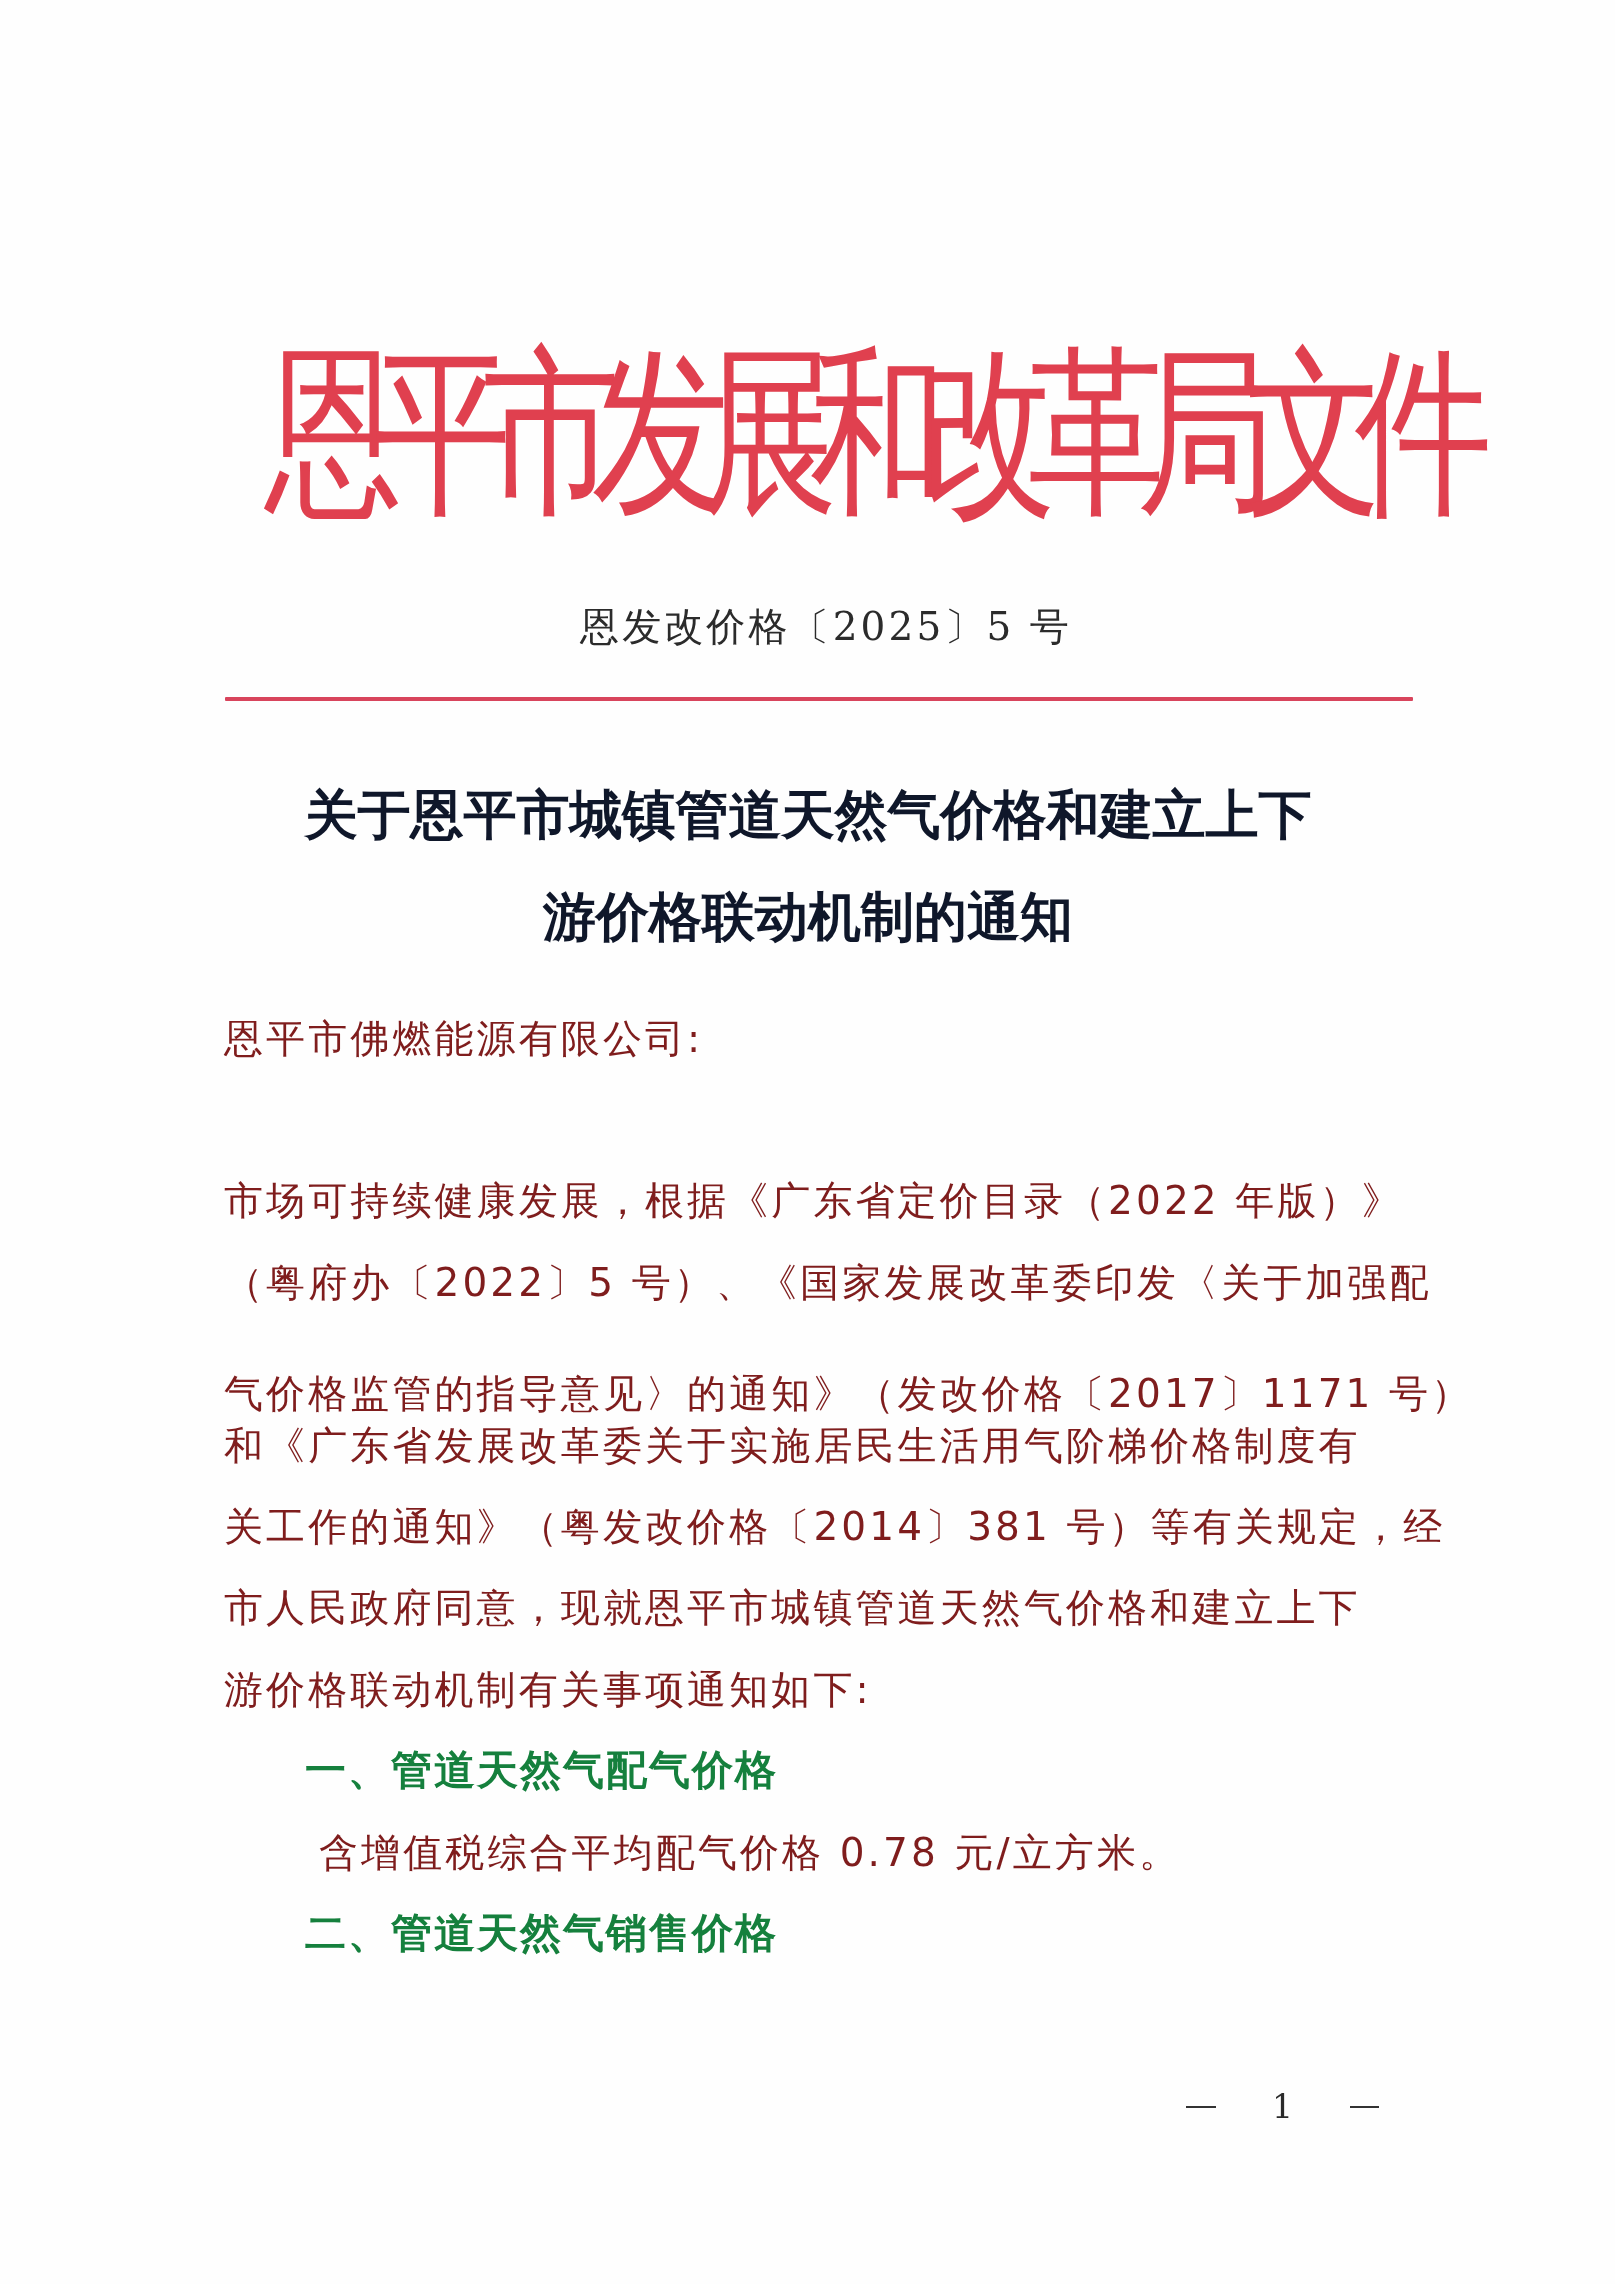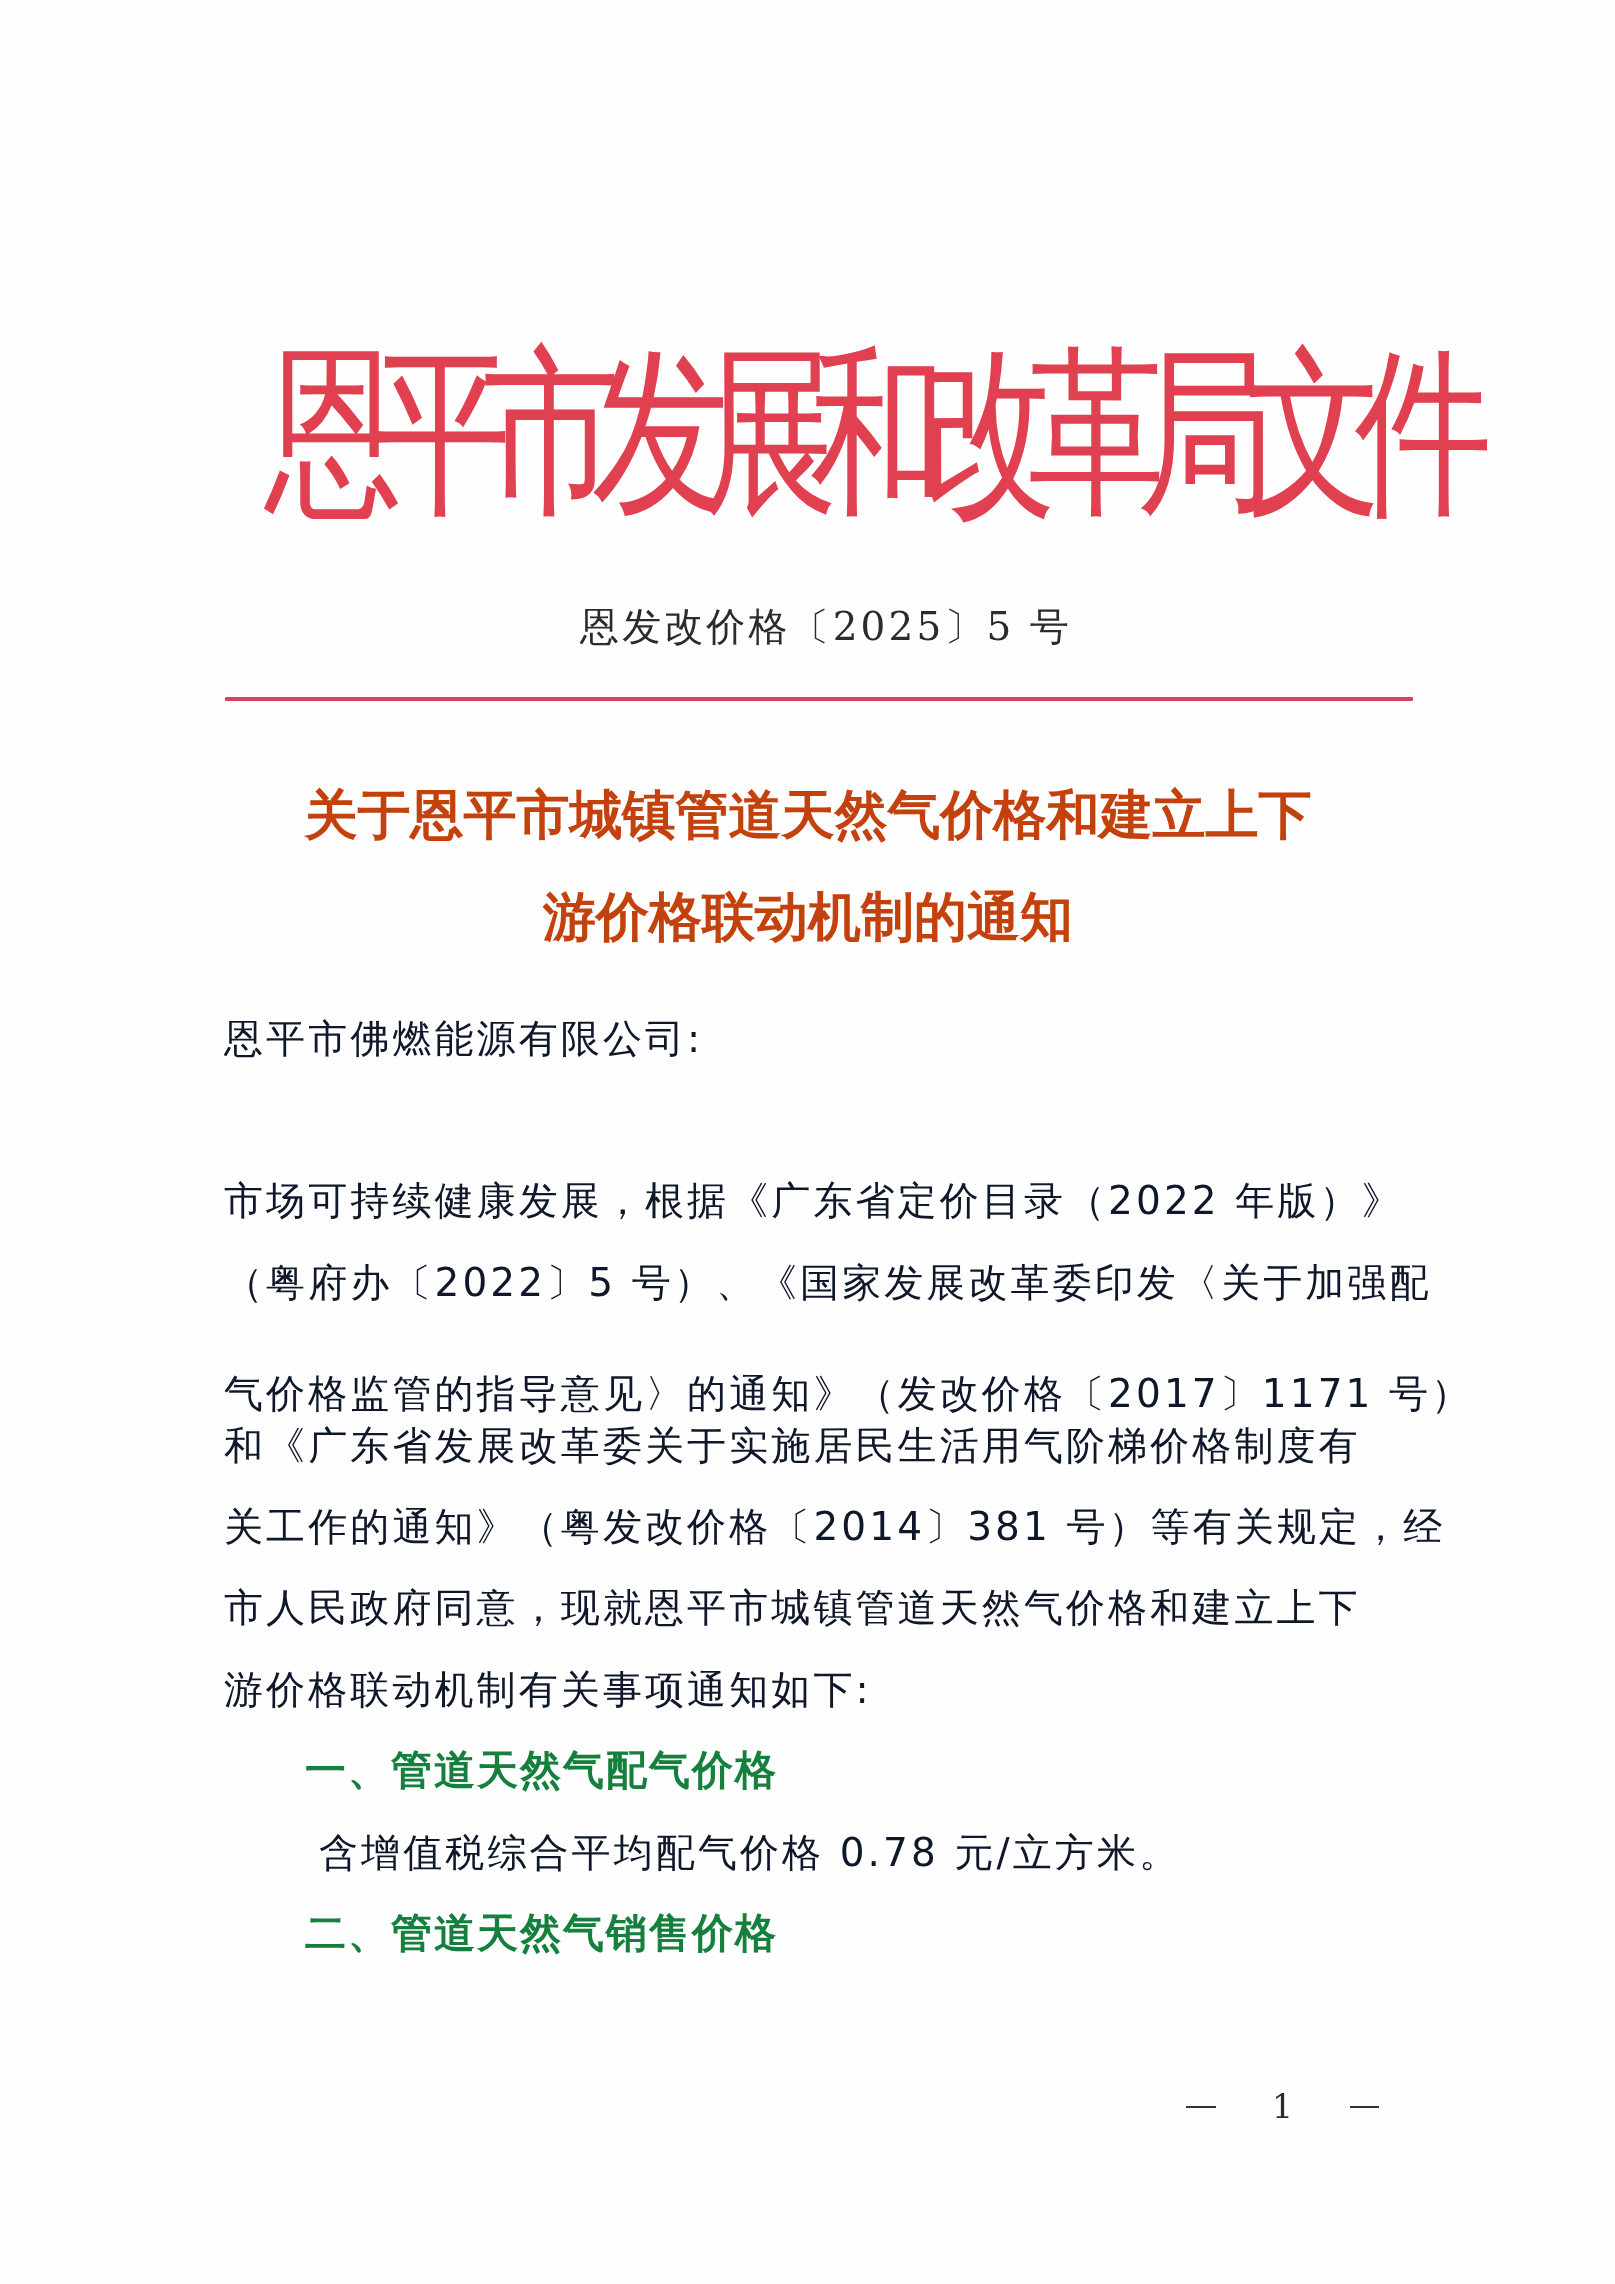--- a/index.html
+++ b/index.html
@@ -69,30 +69,30 @@
     .title {
       position: absolute;
       left: 0;
       width: 1616px;
       top: 763px;
       text-align: center;
       font-family: "DejaVu Serif", "Liberation Serif", serif;
       font-weight: bold;
       font-size: 53px;
       line-height: 102px;
-      color: #c2410c;
+      color: #0f172a;
     }
     .title .line { display: block; }
     .p-line {
       position: absolute;
       left: 224px;
       width: 1180px;
       font-family: "DejaVu Sans", "Liberation Sans", sans-serif;
       font-size: 39px;
-      color: #0f172a;
+      color: #7f1d1d;
       white-space: nowrap;
       letter-spacing: 3.1px;
       height: 51px;
       line-height: 51px;
     }
     .indent { left: 305px; }
     .heading {
       position: absolute;
       left: 305px;
       font-family: "DejaVu Sans", "Liberation Sans", sans-serif;

